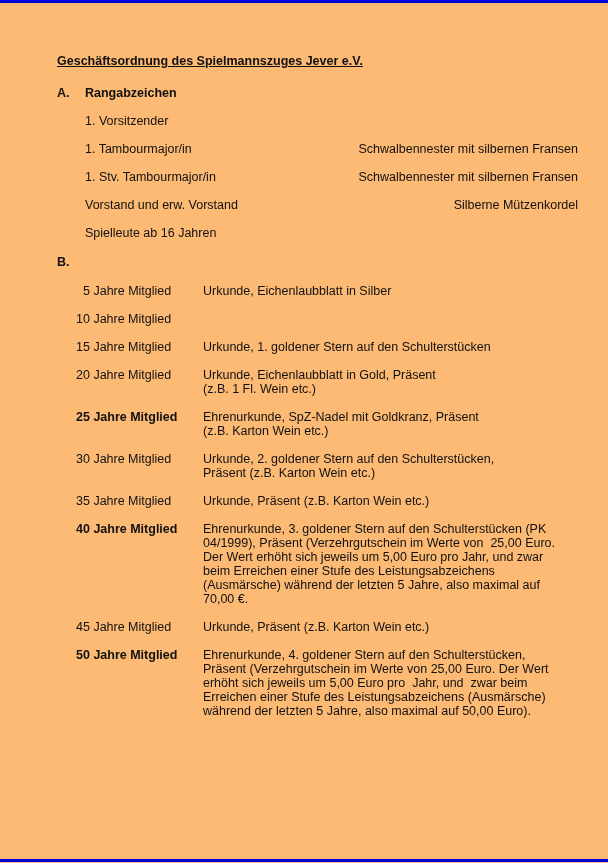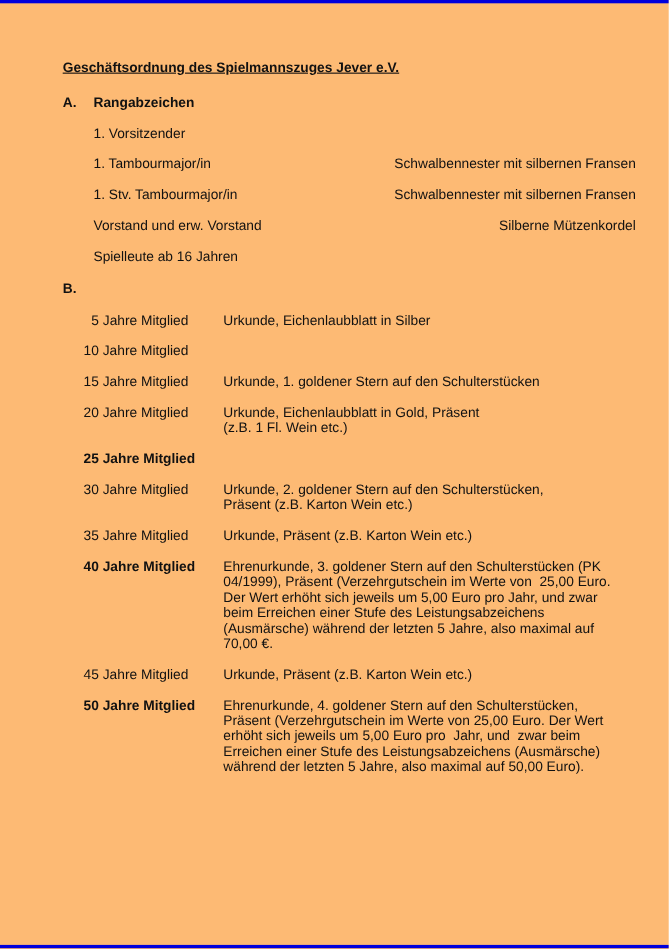--- a/index.html
+++ b/index.html
@@ -131,20 +131,22 @@
         <span class="lbl">15 Jahre Mitglied</span>
         <span class="val">Urkunde, 1. goldener Stern auf den Schulterstücken</span>
       </div>
       <div class="row-b">
         <span class="lbl">20 Jahre Mitglied</span>
         <span class="val">Urkunde, Eichenlaubblatt in Gold, Präsent
 (z.B. 1 Fl. Wein etc.)</span>
       </div>
       <div class="row-b bold-label">
         <span class="lbl">25 Jahre Mitglied</span>
+        <span class="val">Ehrenurkunde, SpZ-Nadel mit Goldkranz, Präsent
+(z.B. Karton Wein etc.)</span>
       </div>
       <div class="row-b">
         <span class="lbl">30 Jahre Mitglied</span>
         <span class="val">Urkunde, 2. goldener Stern auf den Schulterstücken,
 Präsent (z.B. Karton Wein etc.)</span>
       </div>
       <div class="row-b">
         <span class="lbl">35 Jahre Mitglied</span>
         <span class="val">Urkunde, Präsent (z.B. Karton Wein etc.)</span>
       </div>

